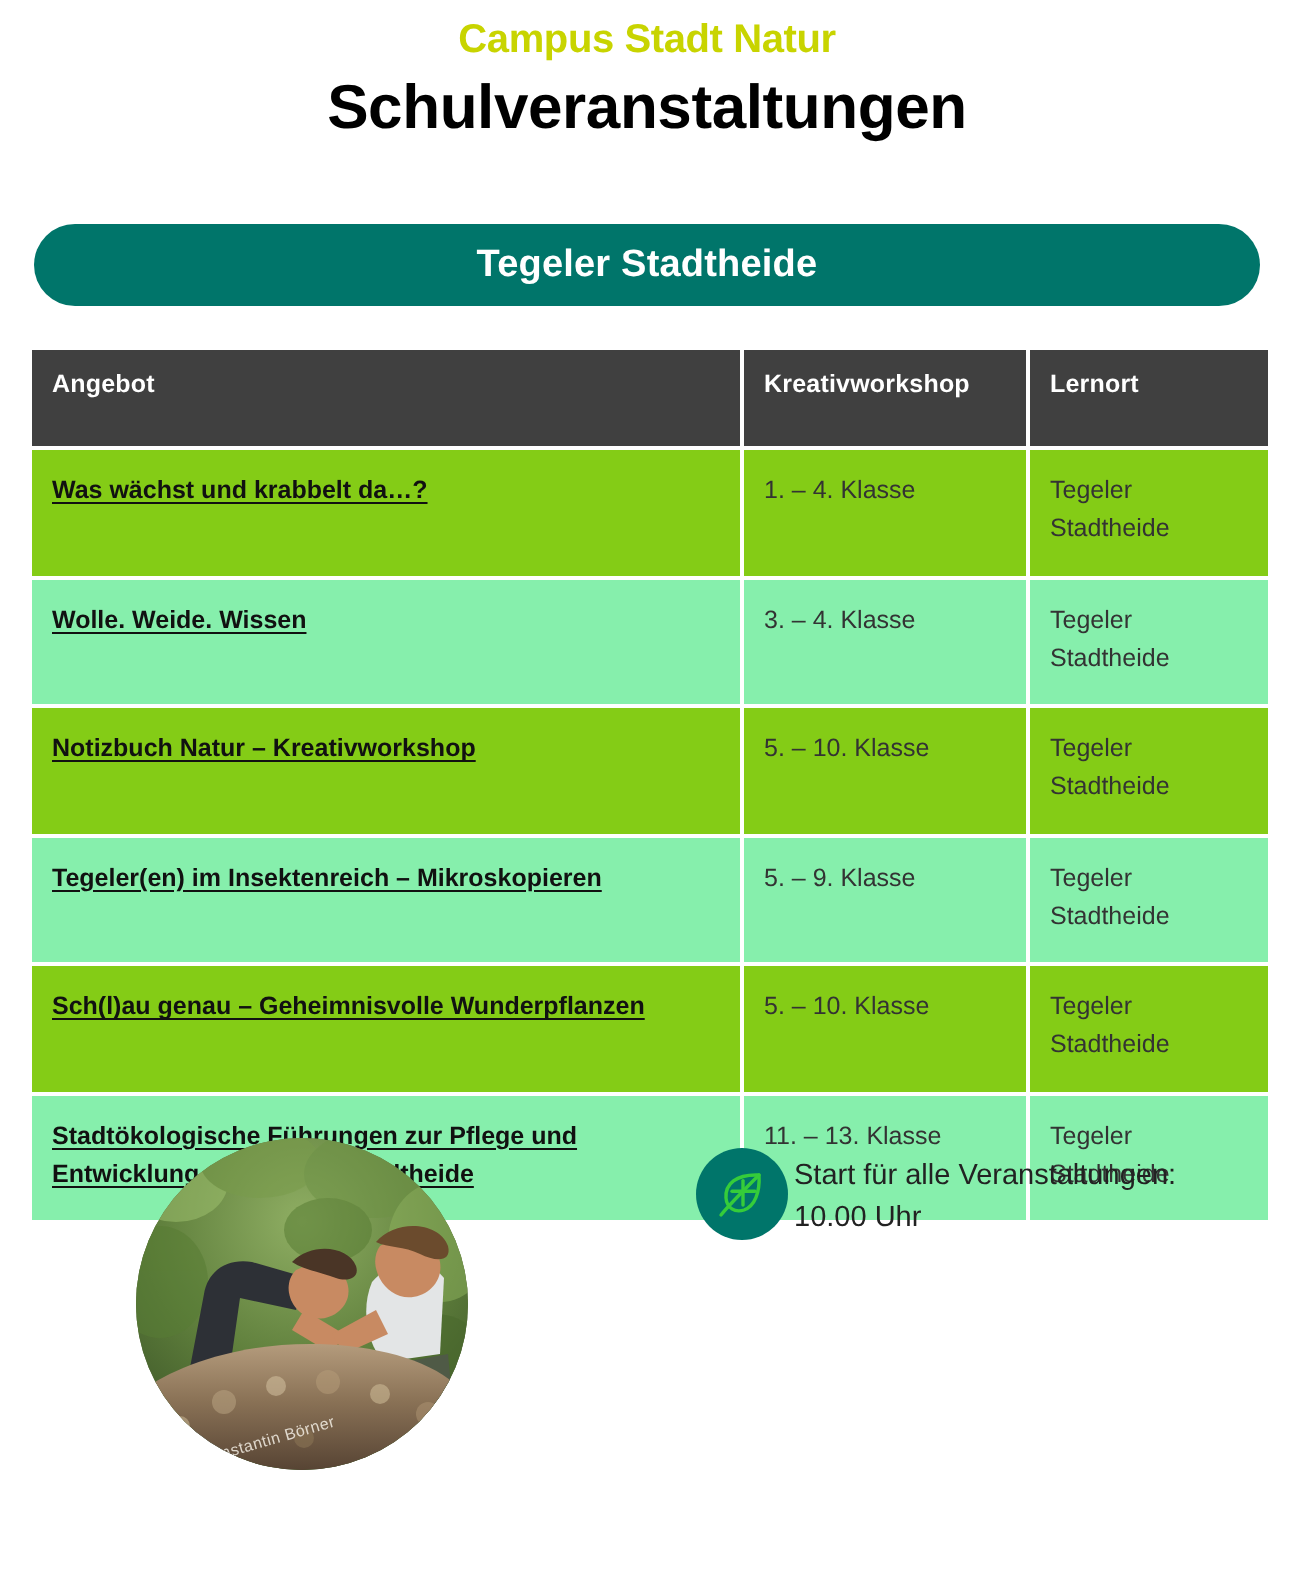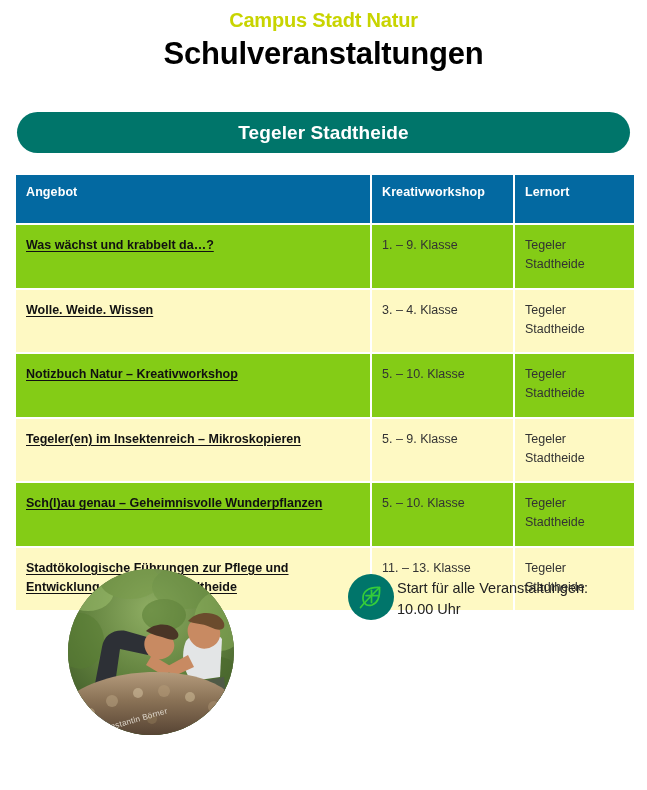--- a/index.html
+++ b/index.html
@@ -61,37 +61,37 @@
   .table-wrap {
     margin: 20px 15px 0 14px;
   }
   table.offers {
     width: 100%;
     border-collapse: separate;
     border-spacing: 2px 2px;
     table-layout: fixed;
   }
   table.offers th {
-    background: #0369a1;
+    background: #404040;
     color: #ffffff;
     font-size: 12.5px;
     font-weight: bold;
     text-align: left;
     vertical-align: top;
     padding: 10px 10px 24px 10px;
     letter-spacing: 0.1px;
   }
   table.offers td {
     vertical-align: top;
     font-size: 12.5px;
     padding: 11px 10px 14px 10px;
     line-height: 1.5;
   }
   tr.row-even td { background: #84cc16; }
-  tr.row-odd  td { background: #fef9c3; }
+  tr.row-odd  td { background: #86efac; }
 
   td.col-offer {
     font-weight: bold;
     color: #111111;
   }
   td.col-offer .offer-link {
     text-decoration: underline;
     text-underline-offset: 2px;
     color: #111111;
     cursor: pointer;
@@ -189,21 +189,21 @@
     <thead>
       <tr>
         <th>Angebot</th>
         <th>Kreativworkshop</th>
         <th>Lernort</th>
       </tr>
     </thead>
     <tbody>
       <tr class="row-even">
         <td class="col-offer"><span class="offer-link">Was wächst und krabbelt da…?</span></td>
-        <td class="col-age">1. – 9. Klasse</td>
+        <td class="col-age">1. – 4. Klasse</td>
         <td class="col-place">Tegeler Stadtheide</td>
       </tr>
       <tr class="row-odd">
         <td class="col-offer"><span class="offer-link">Wolle. Weide. Wissen</span></td>
         <td class="col-age">3. – 4. Klasse</td>
         <td class="col-place">Tegeler Stadtheide</td>
       </tr>
       <tr class="row-even">
         <td class="col-offer"><span class="offer-link">Notizbuch Natur – Kreativworkshop</span></td>
         <td class="col-age">5. – 10. Klasse</td>

